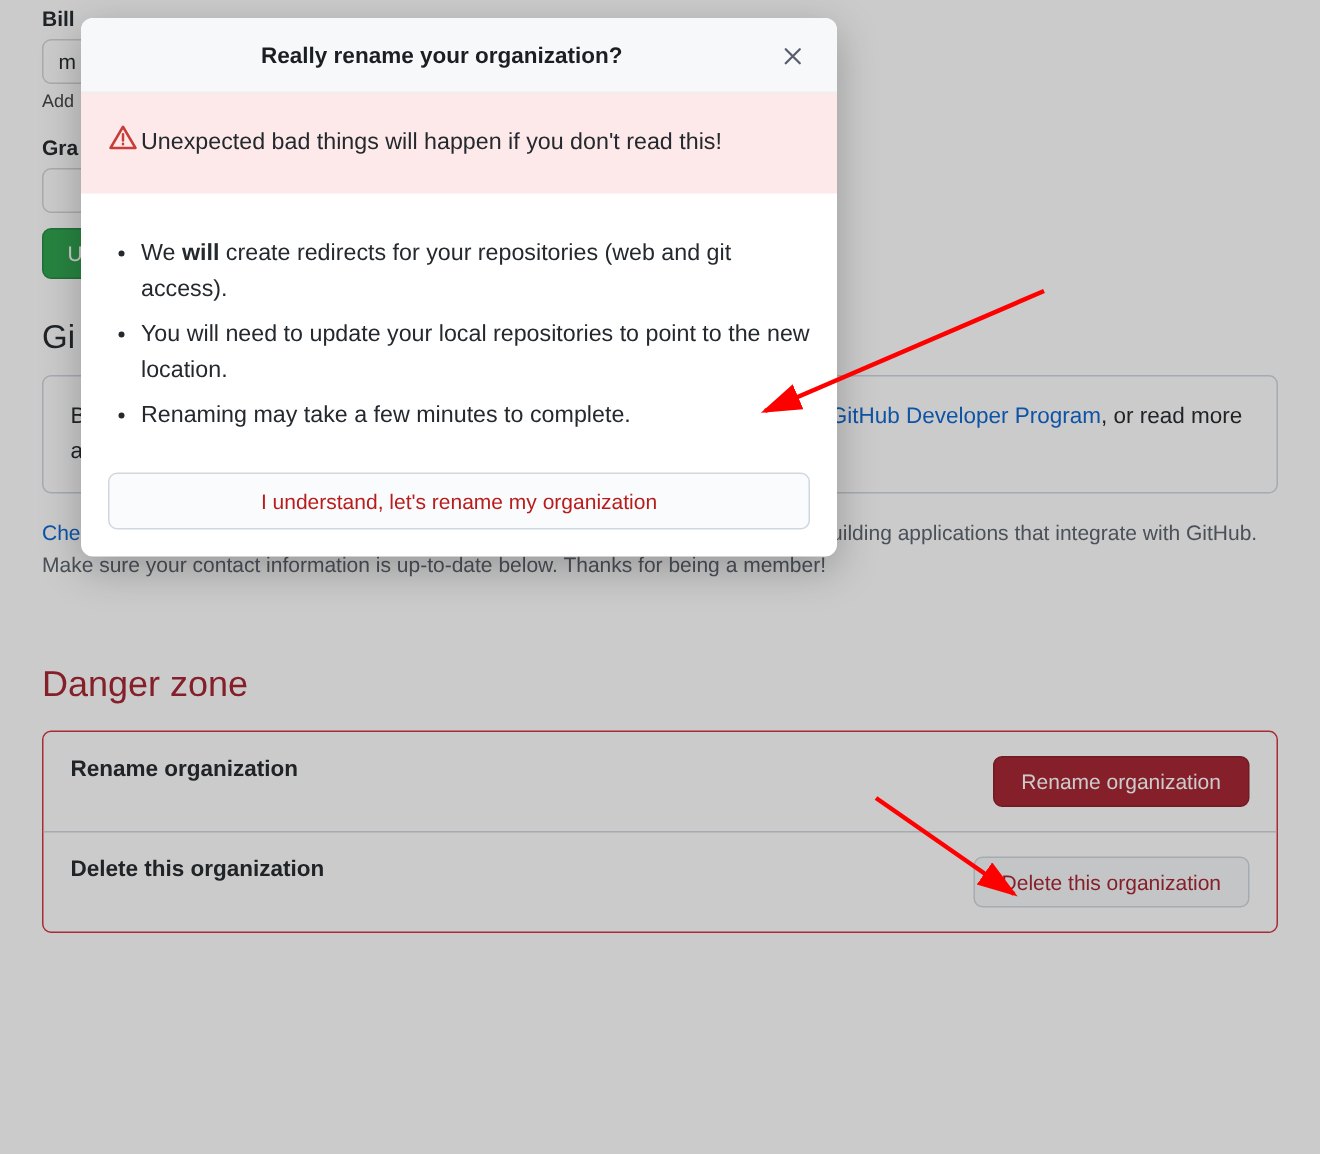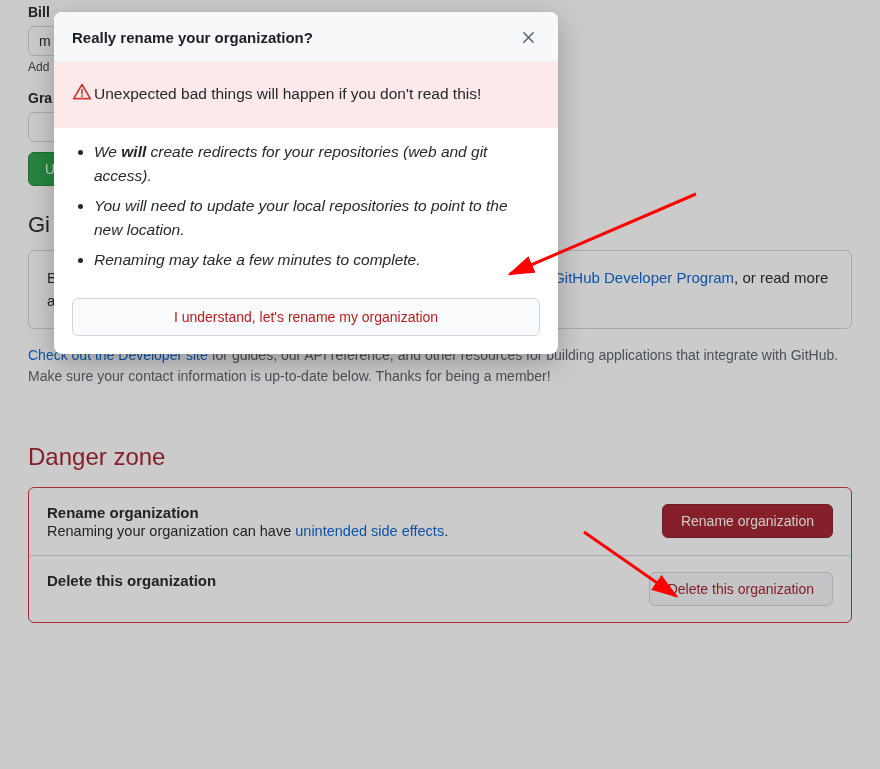--- a/index.html
+++ b/index.html
@@ -137,40 +137,40 @@
       align-items: center;
       padding: 14px 18px 12px 18px;
       border-bottom: 1px solid #eceef0;
       background:#f7f8fa;
     }
     .modal-title {
       font-weight: 600;
       font-size: 15px;
       flex: 1;
       color:#1b1f23;
+      text-align:center;
     }
     .modal-close {
       cursor: pointer;
       color: #57606a;
       padding:4px;
     }
     .modal-close svg { display:block; }
     .modal-warn-banner {
       background: #fde9ea;
       padding: 20px 18px 22px 18px;
       display: flex;
       align-items: center;
       gap: 2px;
       font-size: 15.5px;
       color: #24292e;
     }
     .warn-icon { color: #c93c37; flex-shrink:0; }
     .modal-body {
-      padding: 12px 18px 0 18px;
-      font-style: italic;
+      padding: 28px 18px 0 18px;
     }
     .modal-body ul {
       margin: 0;
       padding-left: 22px;
     }
     .modal-body li {
       font-size: 15.5px;
       line-height: 1.55;
       margin-bottom: 6px;
       color:#24292e;
@@ -223,23 +223,20 @@
   <div class="sub-note">
     <a href="#">Check out the Developer site</a><span> for guides, our API reference, and other resources for building applications that integrate with GitHub. Make sure your contact information is up-to-date below. Thanks for being a member!</span>
   </div>
 
   <div class="danger-title">Danger zone</div>
 
   <div class="danger-box">
     <div class="danger-row">
       <div class="danger-row-text">
         <div class="danger-row-title">Rename organization</div>
-        <div class="danger-row-desc">
-          <span>Renaming your organization can have </span><a href="#">unintended side effects</a><span>.</span>
-        </div>
       </div>
       <button class="btn-danger">Rename organization</button>
     </div>
     <div class="danger-row">
       <div class="danger-row-text">
         <div class="danger-row-title">Delete this organization</div>
       </div>
       <button class="btn-danger-outline">Delete this organization</button>
     </div>
   </div>

